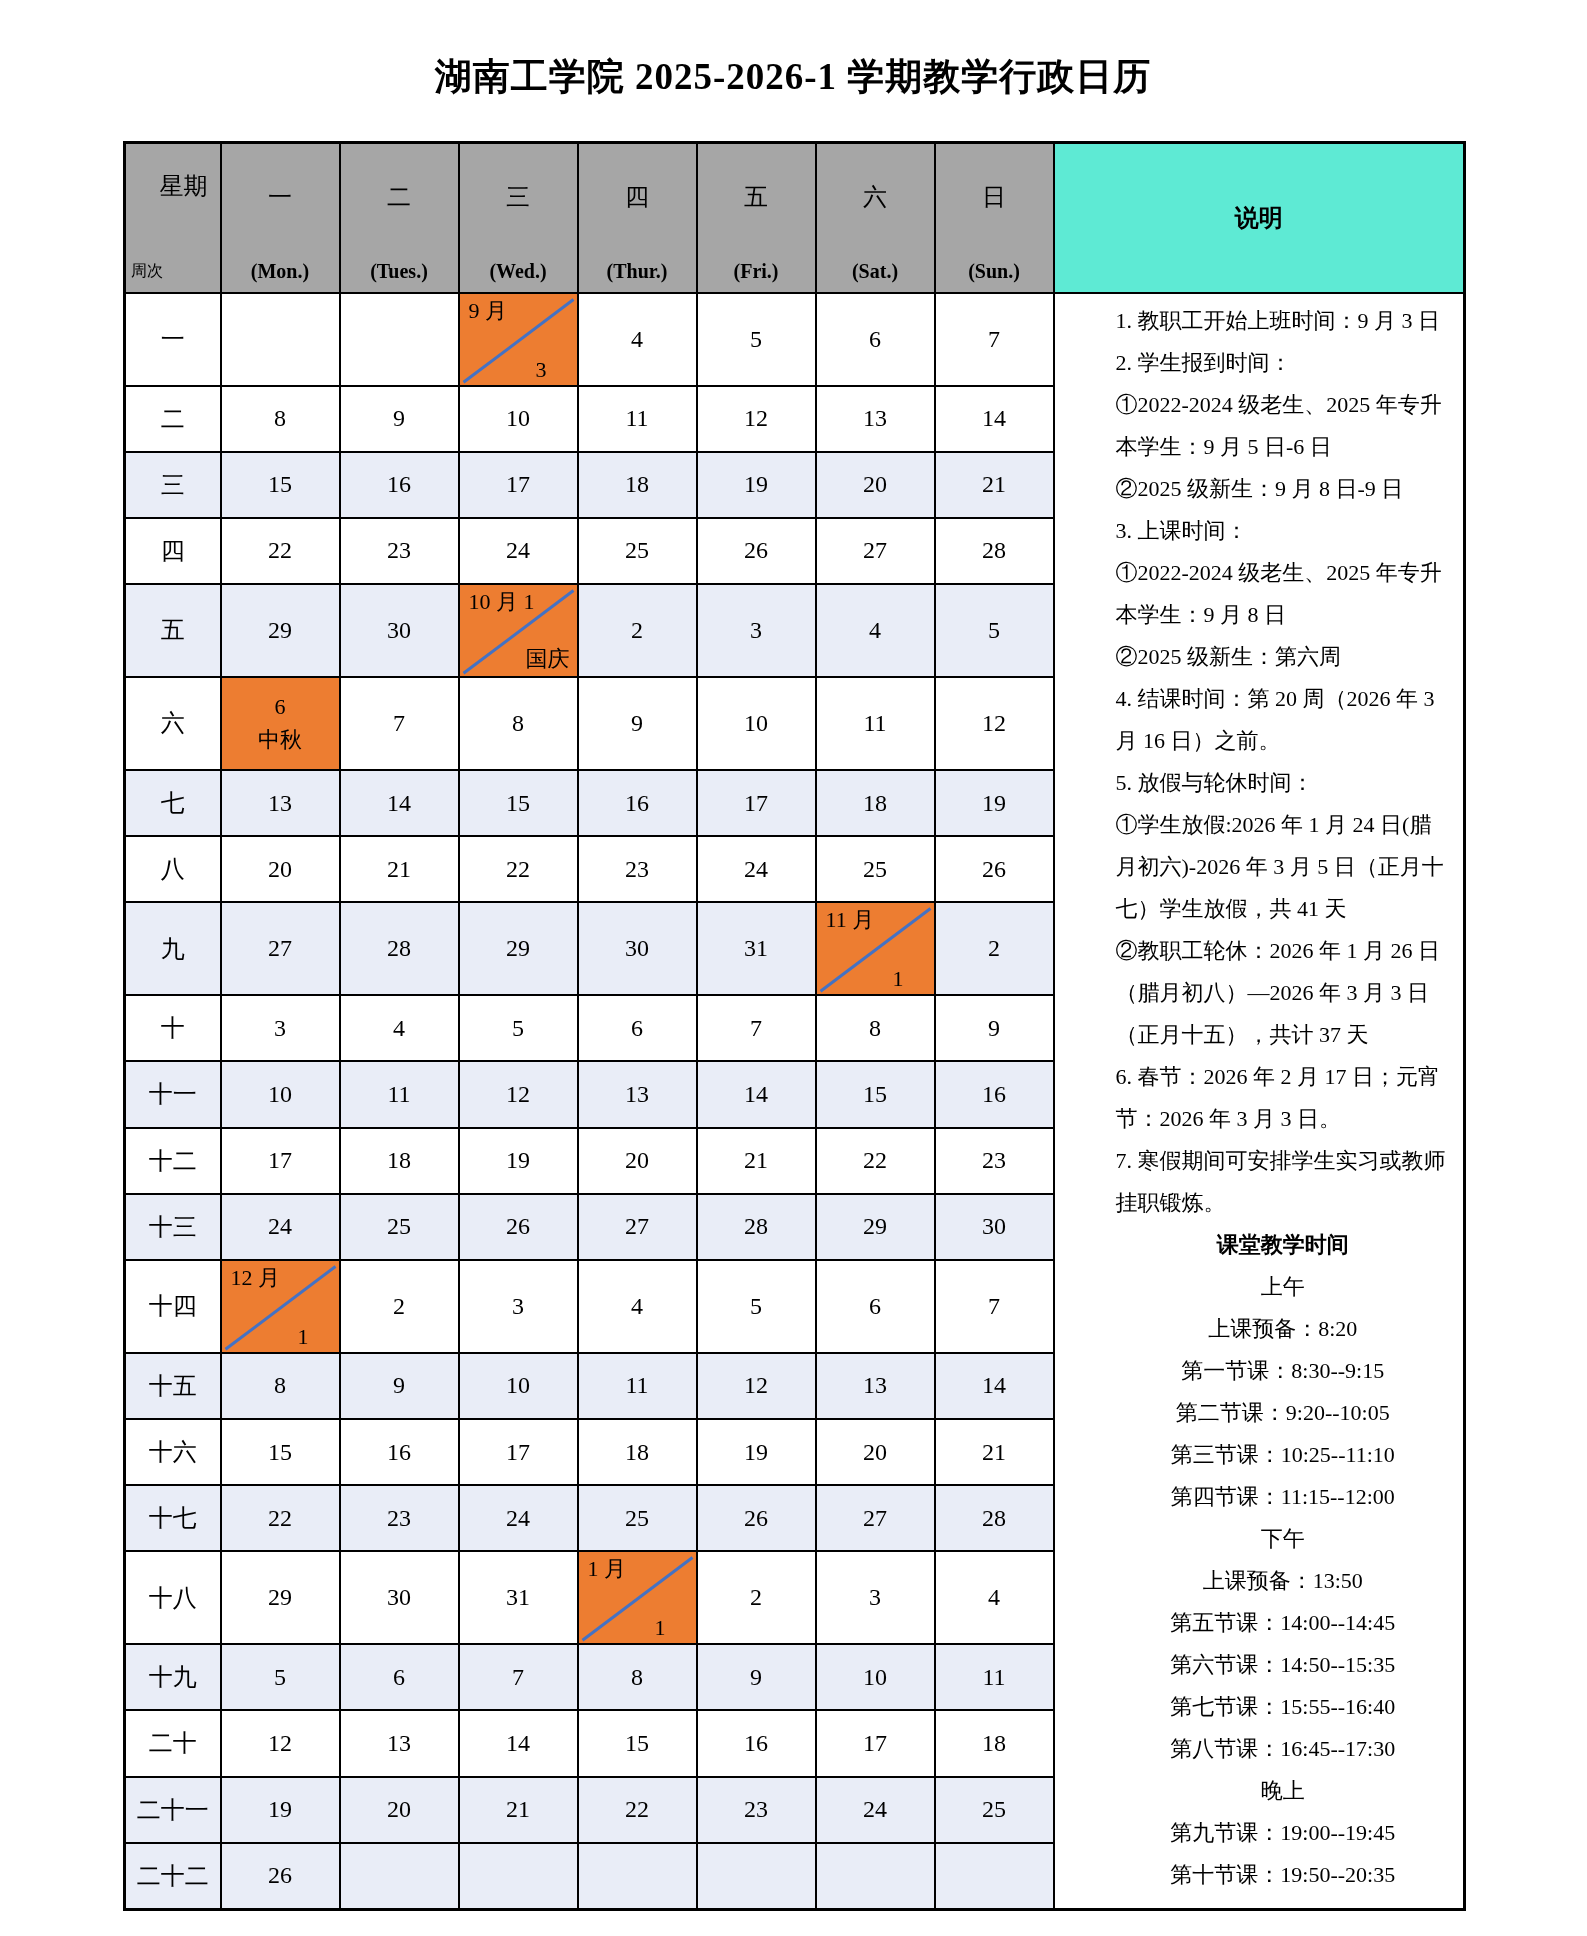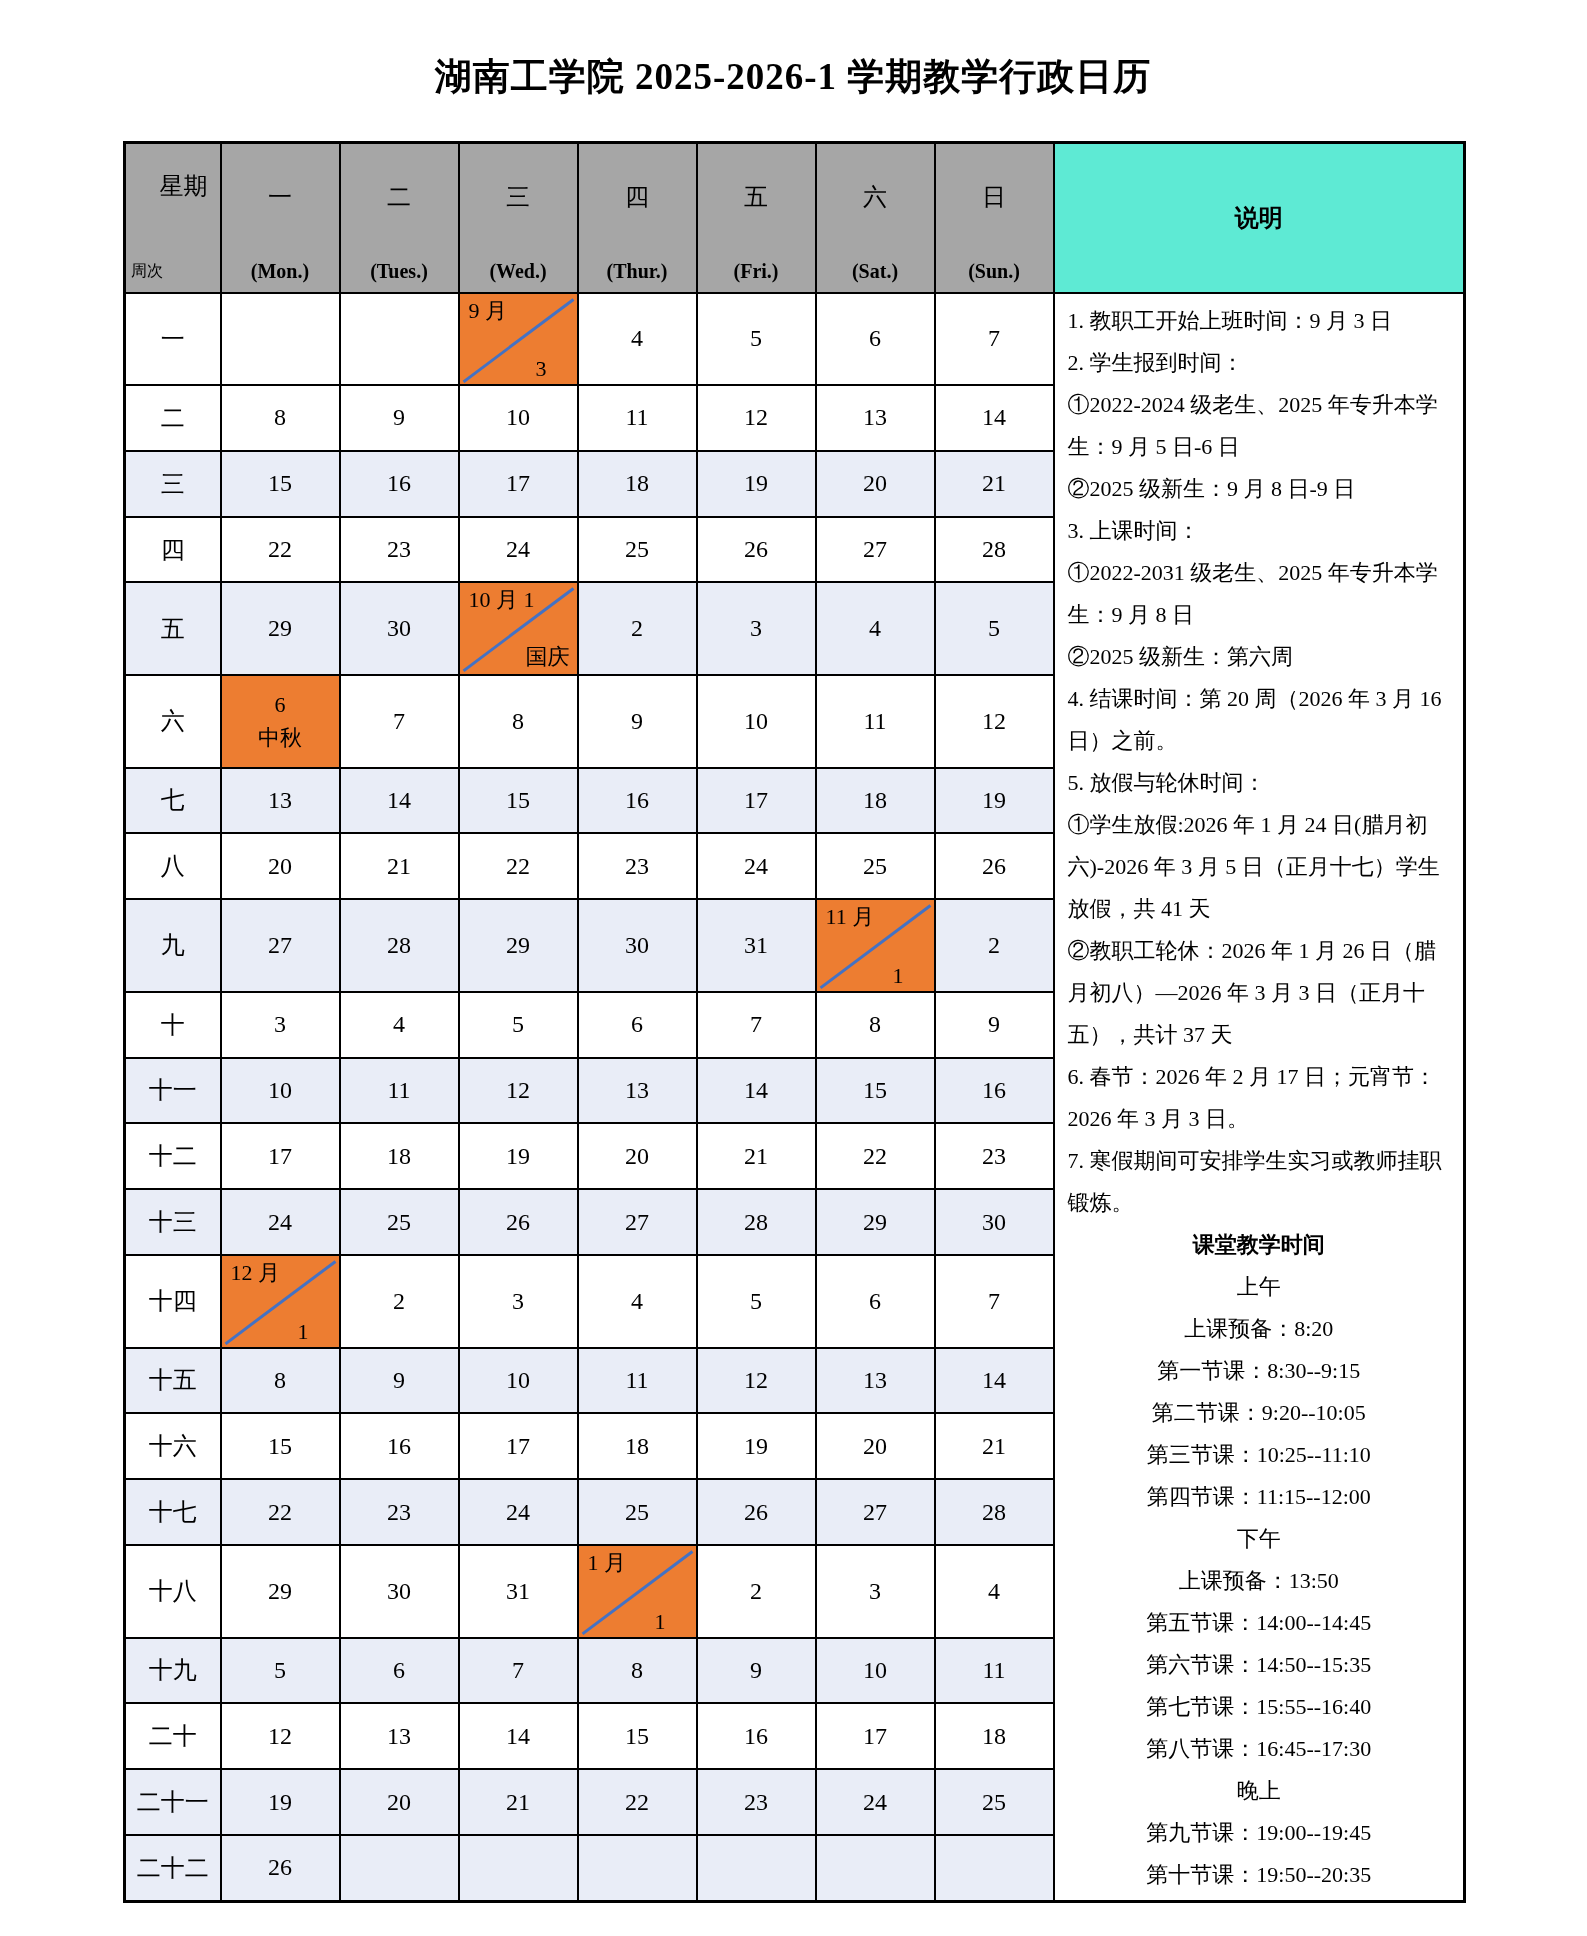--- a/index.html
+++ b/index.html
@@ -36,21 +36,21 @@
   svg.diag{position:absolute;left:0;top:0;width:100%;height:100%;display:block;}
   .diag line{stroke:#4472C4;stroke-width:3;}
   
   th.corner{position:relative;}
   .cn-tr{position:absolute;top:26px;right:12px;font-size:24px;}
   .cn-bl{position:absolute;bottom:10px;left:5px;font-size:16px;}
   th.dayh .zh{display:block;text-align:center;margin-top:28px;font-size:24px;}
   th.dayh .en{display:block;text-align:center;margin-top:47px;font-size:20px;font-weight:bold;}
   
   td.notes{background:#ffffff !important;vertical-align:top;}
-  .notes-wrap{padding:6px 13px 4px 13px;font-size:22px;line-height:42px;}
+  .notes-wrap{padding:6px 13px 12px 13px;font-size:22px;line-height:42px;margin-left:48px;}
   .nline{margin:0;text-align:left;}
   .sched{text-align:center;}
   .sched p{margin:0;text-align:center;}
   .s-title{font-weight:bold;}
 </style>
 </head>
 <body>
 
 <div class="page-title">湖南工学院 2025-2026-1 学期教学行政日历</div>
 
@@ -119,21 +119,21 @@
         <td class="dc">5</td>
         <td class="dc">6</td>
         <td class="dc">7</td>
         <td class="notes" rowspan="22">
           <div class="notes-wrap">
             <p class="nline">1. 教职工开始上班时间：9 月 3 日</p>
             <p class="nline">2. 学生报到时间：</p>
             <p class="nline">①2022-2024 级老生、2025 年专升本学生：9 月 5 日-6 日</p>
             <p class="nline">②2025 级新生：9 月 8 日-9 日</p>
             <p class="nline">3. 上课时间：</p>
-            <p class="nline">①2022-2031 级老生、2025 年专升本学生：9 月 8 日</p>
+            <p class="nline">①2022-2024 级老生、2025 年专升本学生：9 月 8 日</p>
             <p class="nline">②2025 级新生：第六周</p>
             <p class="nline">4. 结课时间：第 20 周（2026 年 3 月 16 日）之前。</p>
             <p class="nline">5. 放假与轮休时间：</p>
             <p class="nline">①学生放假:2026 年 1 月 24 日(腊月初六)-2026 年 3 月 5 日（正月十七）学生放假，共 41 天</p>
             <p class="nline">②教职工轮休：2026 年 1 月 26 日（腊月初八）—2026 年 3 月 3 日（正月十五），共计 37 天</p>
             <p class="nline">6. 春节：2026 年 2 月 17 日；元宵节：2026 年 3 月 3 日。</p>
             <p class="nline">7. 寒假期间可安排学生实习或教师挂职锻炼。</p>
             <div class="sched">
               <p class="s-title">课堂教学时间</p>
               <p class="s-head">上午</p>

